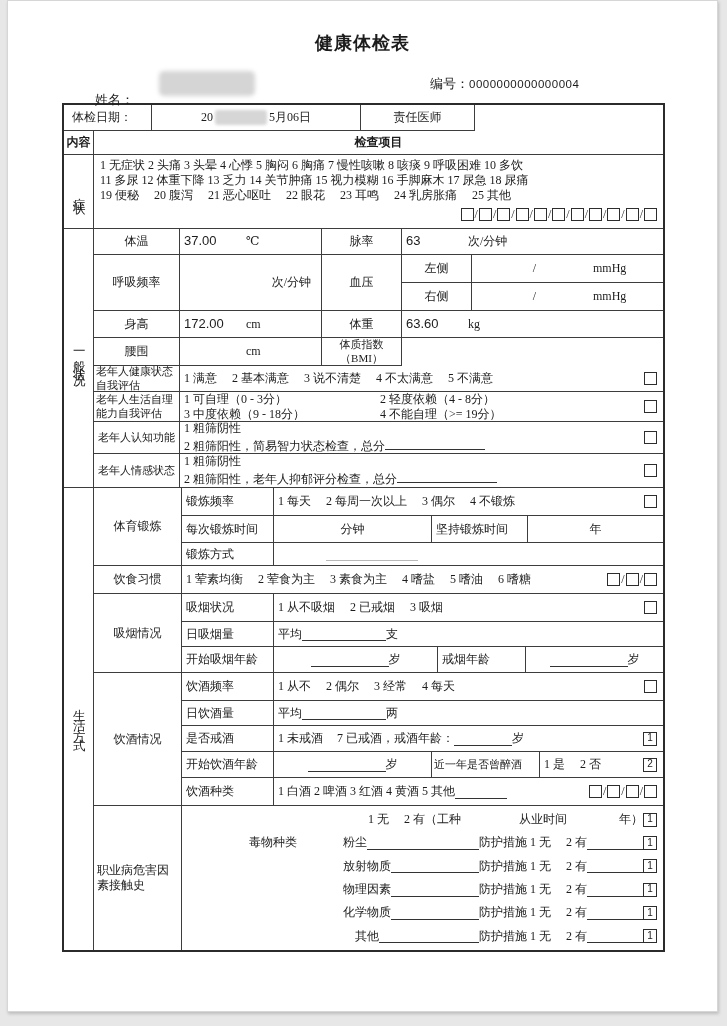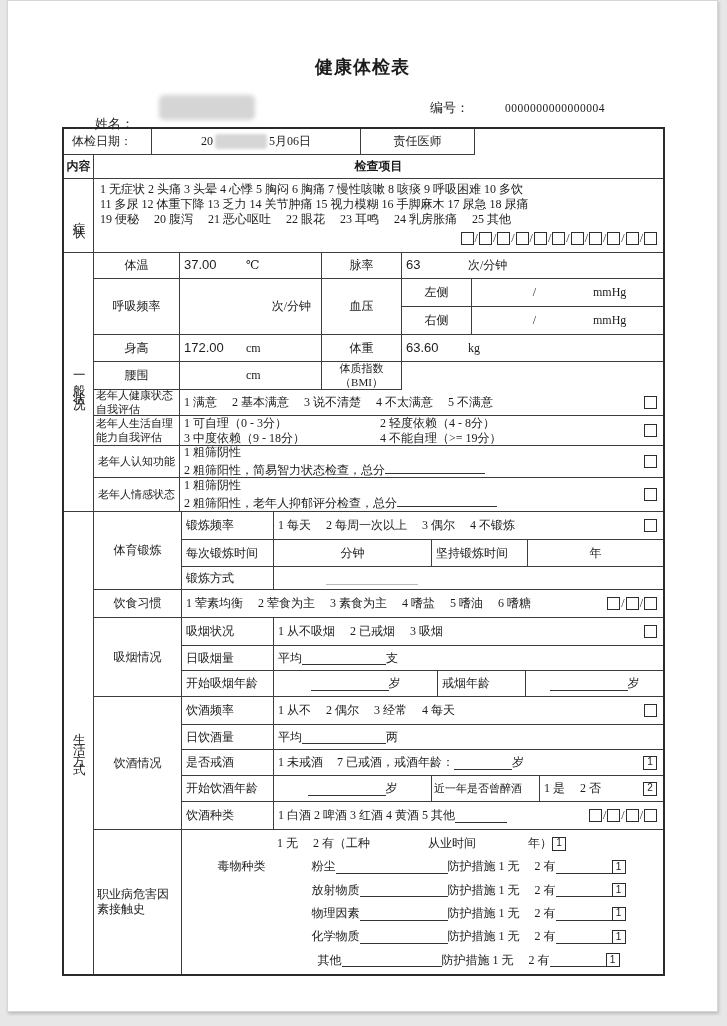--- a/index.html
+++ b/index.html
@@ -5,26 +5,26 @@
   html,body{margin:0;padding:0;}
   body{
     width:727px;height:1026px;background:#e7e7e7;position:relative;
     font-family:"Liberation Serif","DejaVu Serif",serif;color:#1c1c1c;
     -webkit-font-smoothing:antialiased;
   }
   .page{
     position:absolute;left:7px;top:0;width:711px;height:1012px;background:#fff;
     border:1px solid #d6d6d6;box-sizing:border-box;box-shadow:1px 2px 3px rgba(0,0,0,.18);
   }
-  .title{margin-top:54px;text-align:center;font-size:18px;font-weight:700;letter-spacing:1px;}
+  .title{margin-top:30px;text-align:center;font-size:18px;font-weight:700;letter-spacing:1px;}
   .meta{position:relative;width:599px;margin:16px 0 6px 54px;height:26px;font-size:13px;}
   .meta .nm{position:absolute;left:33px;top:20px;}
   .meta .blur{position:absolute;left:97px;top:0;width:96px;height:25px;background:#c7c7c7;border-radius:5px;filter:blur(2px);opacity:.75;}
   .meta .no{position:absolute;left:368px;top:4px;}
-  .meta .noval{font-family:Liberation Serif, serif;font-size:11.5px;letter-spacing:.5px;margin-left:36px;}
+  .meta .noval{font-family:Liberation Sans, sans-serif;font-size:11.5px;letter-spacing:.5px;}
   .form{width:599px;margin-left:54px;border:2px solid #2b2b2b;box-sizing:content-box;font-size:12px;}
   .r{display:flex;align-items:stretch;}
   .c{border-right:1px solid #3d3d3d;border-bottom:1px solid #3d3d3d;display:flex;align-items:center;
      padding:0 4px;box-sizing:border-box;overflow:hidden;line-height:1.25;}
   .nr{border-right:none!important;}
   .nb{border-bottom:none!important;}
   .cen{justify-content:center;text-align:center;}
   .col{display:flex;flex-direction:column;}
   .f1{flex:1;min-width:0;}
   .sec{display:flex;}
@@ -39,21 +39,21 @@
        font-family:"Liberation Sans",sans-serif;font-size:10px;flex:0 0 auto;}
   .sl{margin:0 1px;}
   .boxes{display:flex;align-items:center;}
   .mla{margin-left:auto;margin-right:2px;}
   .u{display:inline-block;border-bottom:1px solid #333;height:13px;}
   .ug{display:inline-block;border-bottom:1px solid #b9b9b9;height:13px;}
   .gap{display:inline-block;}
   .sym{flex-direction:column;align-items:stretch!important;padding:3px 6px 4px 6px;}
   .sym .ln{display:block;}
   .sym .boxes{justify-content:flex-end;margin-top:4px;}
-  .olines{flex-direction:column;align-items:center;padding:2px 4px;}
+  .olines{flex-direction:column;align-items:flex-end;padding:2px 4px;}
   .oline{display:flex;align-items:center;height:23.5px;}
   .ind{display:inline-block;width:94px;flex:0 0 94px;}
 </style>
 </head>
 <body>
 
 <div class="page">
 
   <div class="title">健康体检表</div>
 

